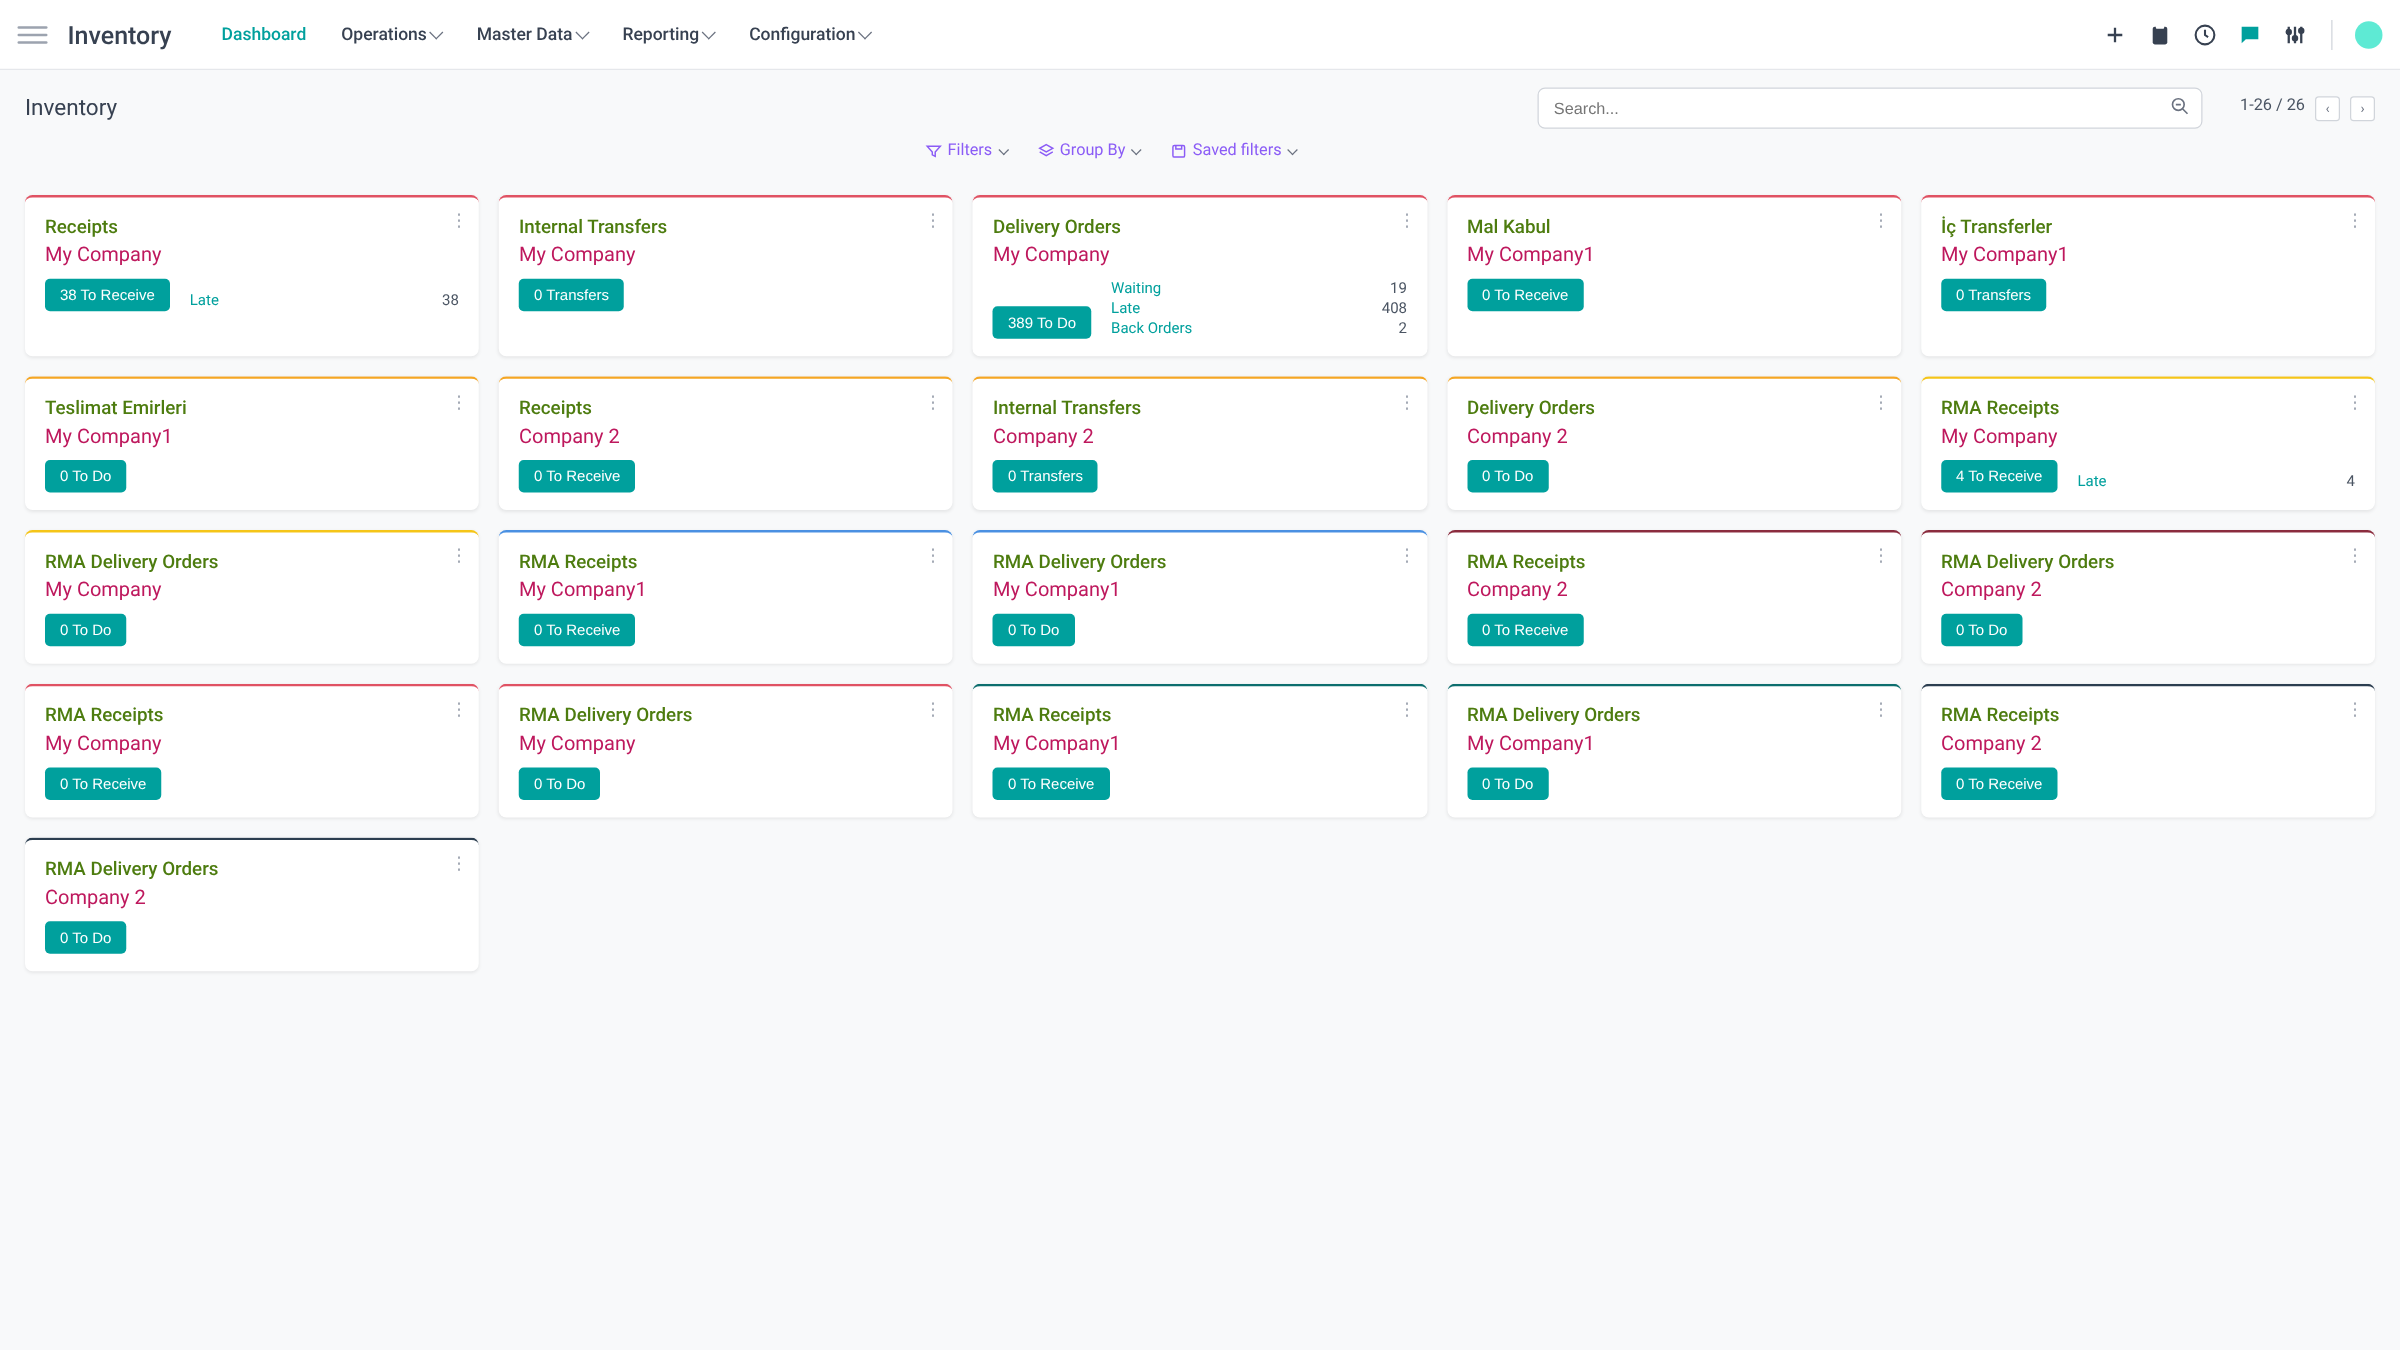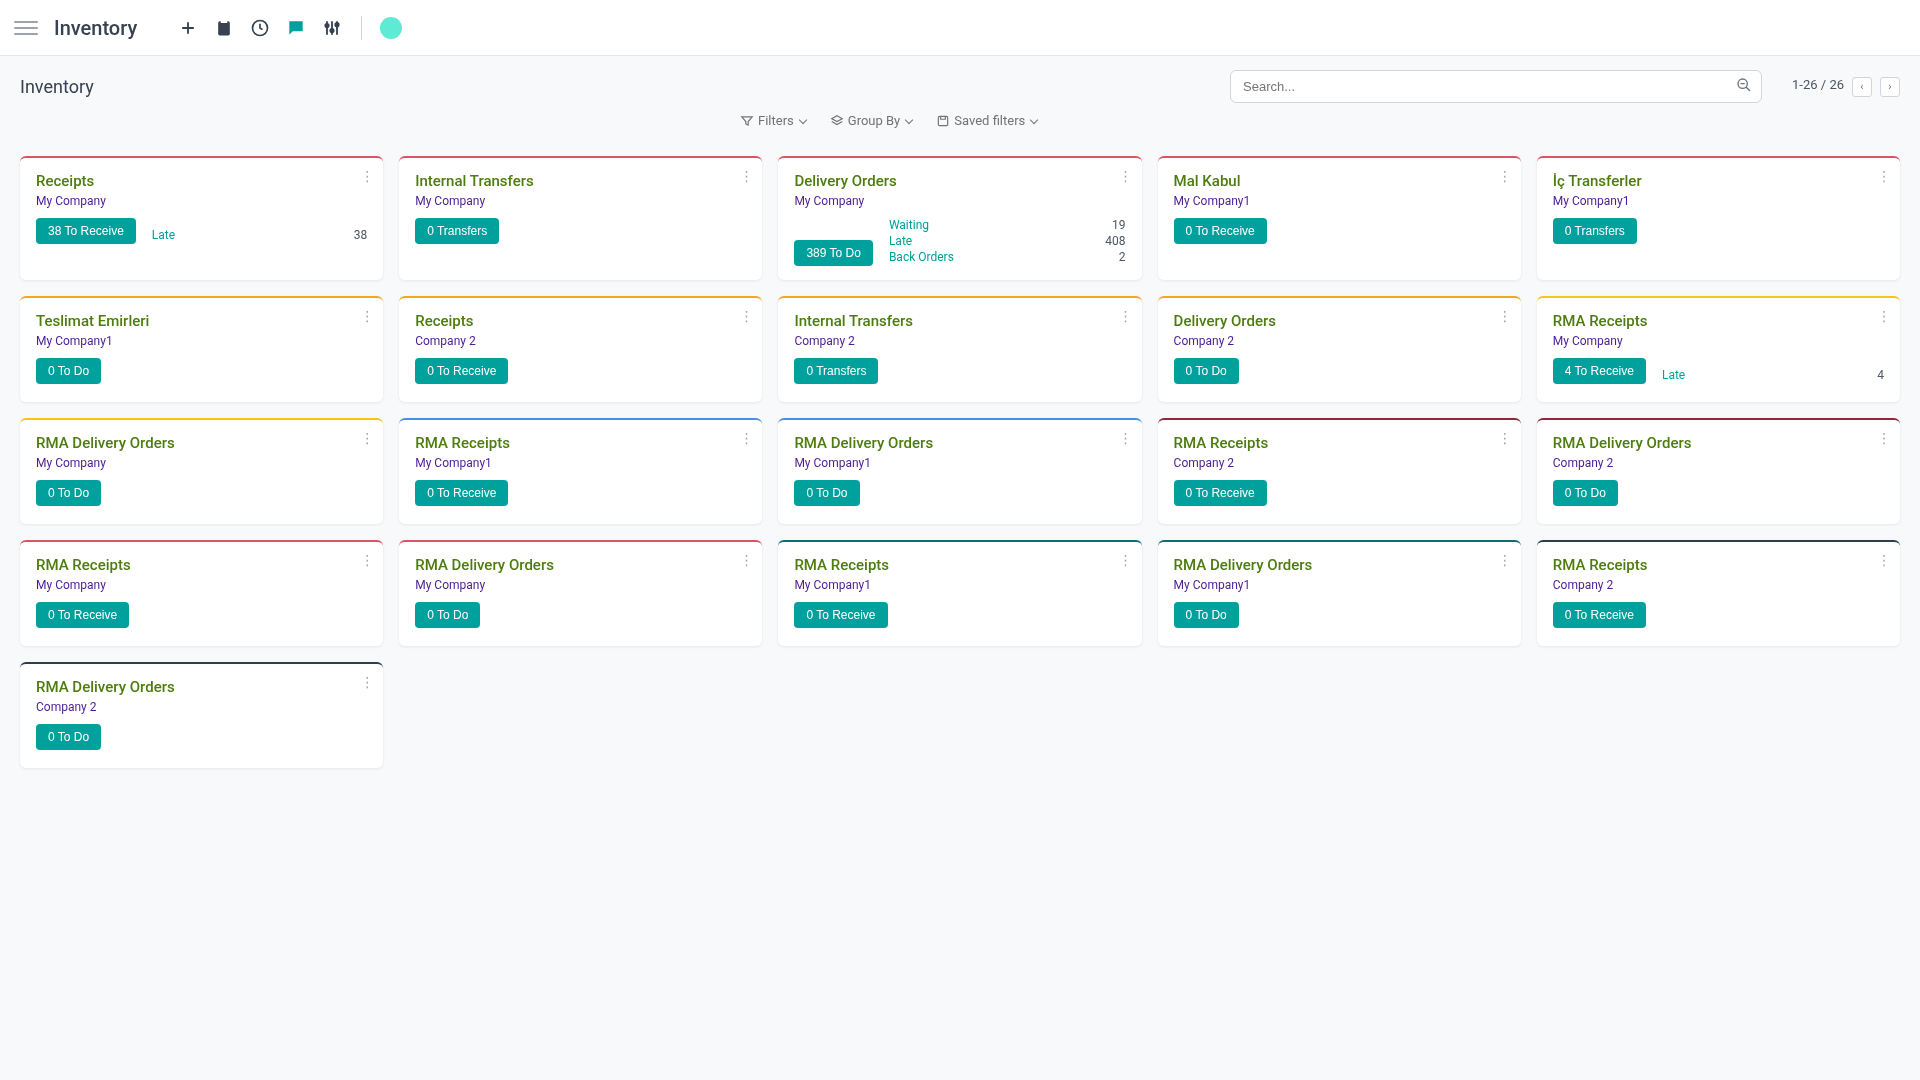--- a/index.html
+++ b/index.html
@@ -20,48 +20,55 @@
 
 .subbar { padding: 14px 20px 8px; }
 .subbar-row1 { display: flex; align-items: center; justify-content: space-between; margin-bottom: 10px; }
 .page-title { font-size: 18px; font-weight: 400; color: #374151; }
 .search-wrap { flex: 0 0 580px; position: relative; margin: 0 30px 0 auto; padding-left: 48px; }
 .search-input { width: 100%; padding: 8px 36px 8px 12px; border: 1px solid #d1d5db; border-radius: 6px; font-size: 13px; background: #fff; }
 .search-icon-btn { position: absolute; right: 10px; top: 50%; transform: translateY(-50%); cursor: pointer; color: #6b7280; }
 .pager { display: flex; align-items: flex-start; gap: 8px; font-size: 13px; color: #4b5563; }
 .pager-btn { width: 20px; height: 20px; border: 1px solid #d1d5db; background: #fff; border-radius: 3px; display: flex; align-items: center; justify-content: center; cursor: pointer; font-size: 11px; color: #6b7280; }
 .subbar-row2 { display: flex; gap: 24px; padding-left: 720px; }
-.filter-btn { font-size: 13px; color: #737373; cursor: pointer; display: flex; align-items: center; gap: 4px; }
+.filter-btn { font-size: 13px; color: #8b5cf6; cursor: pointer; display: flex; align-items: center; gap: 4px; }
 .filter-btn svg { width: 14px; height: 14px; }
 .chev-sm { display: inline-block; width: 6px; height: 6px; border-right: 1px solid #6b7280; border-bottom: 1px solid #6b7280; transform: rotate(45deg); margin-top: -2px; margin-left: 2px; }
 
 .content { padding: 20px; }
 .grid { display: grid; grid-template-columns: repeat(5, 1fr); gap: 16px; }
 .card { background: #fff; border-radius: 6px; box-shadow: 0 1px 3px rgba(0,0,0,0.08); padding: 14px 16px; position: relative; min-height: 106px; border-top: 2px solid transparent; }
 .card-title { font-size: 15px; color: #4d7c0f; font-weight: 500; margin-bottom: 4px; cursor: pointer; }
-.card-sub { font-size: 12px; color: #4c1d95; margin-bottom: 10px; }
+.card-sub { font-size: 16px; color: #be185d; margin-bottom: 10px; }
 .card-btn { display: inline-block; background: #00a09d; color: #fff; font-size: 12px; padding: 6px 12px; border-radius: 4px; cursor: pointer; border: none; }
 .card-more { position: absolute; top: 10px; right: 10px; cursor: pointer; color: #9ca3af; font-size: 14px; letter-spacing: -1px; }
 .card-body { display: flex; align-items: flex-end; gap: 16px; }
 .stats { flex: 1; font-size: 12px; }
 .stat-row { display: flex; justify-content: space-between; margin-bottom: 2px; }
 .stat-label { color: #00a09d; cursor: pointer; }
 .stat-val { color: #4b5563; }
 .btn-col { flex: 0 0 auto; }
 </style>
 </head>
 <body>
 
 <div class="topbar">
   <div class="menu-toggle">
       <span></span>
       <span></span>
       <span></span>
     </div>
   <div class="app-title">Inventory</div>
+  <div class="nav" id="nav">
+      <div class="nav-item active">Dashboard</div>
+      <div class="nav-item">Operations<span class="chevron-down"></span></div>
+      <div class="nav-item">Master Data<span class="chevron-down"></span></div>
+      <div class="nav-item">Reporting<span class="chevron-down"></span></div>
+      <div class="nav-item">Configuration<span class="chevron-down"></span></div>
+    </div>
   <div class="topbar-actions">
     <div class="icon-btn">
         <svg viewBox="0 0 24 24" fill="none" stroke="currentColor" stroke-width="2.2">
           <path d="M12 5v14M5 12h14"></path>
         </svg>
       </div>
     <div class="icon-btn">
         <svg viewBox="0 0 24 24" fill="currentColor">
           <rect x="5" y="4" width="14" height="17" rx="2"></rect>
           <rect x="8" y="2" width="8" height="4" rx="1" fill="#fff"></rect>

